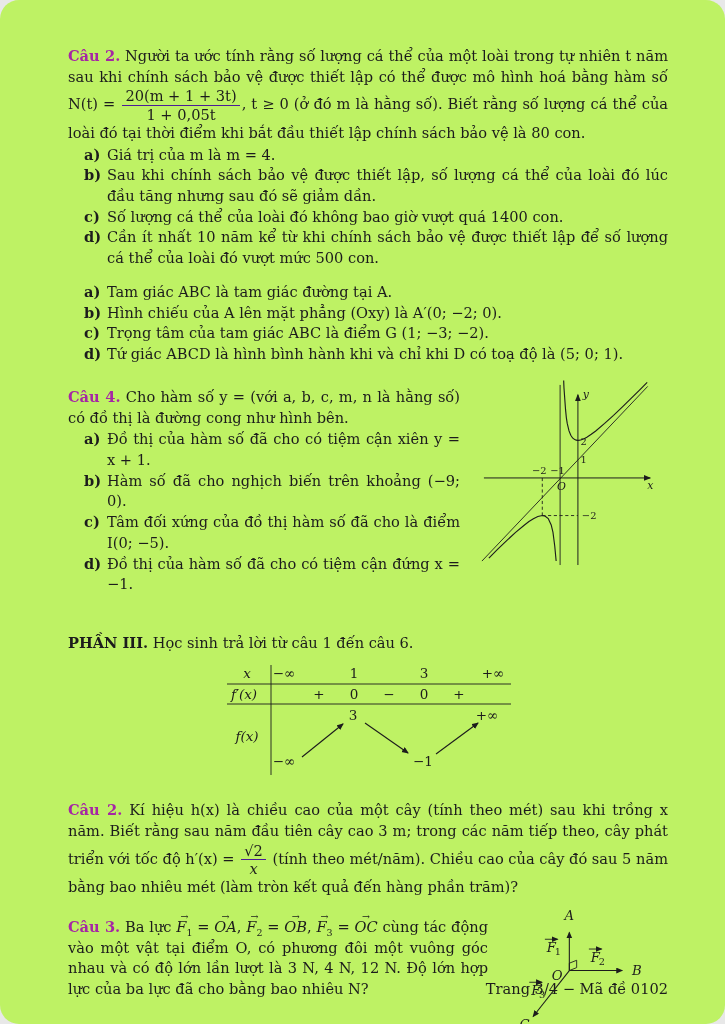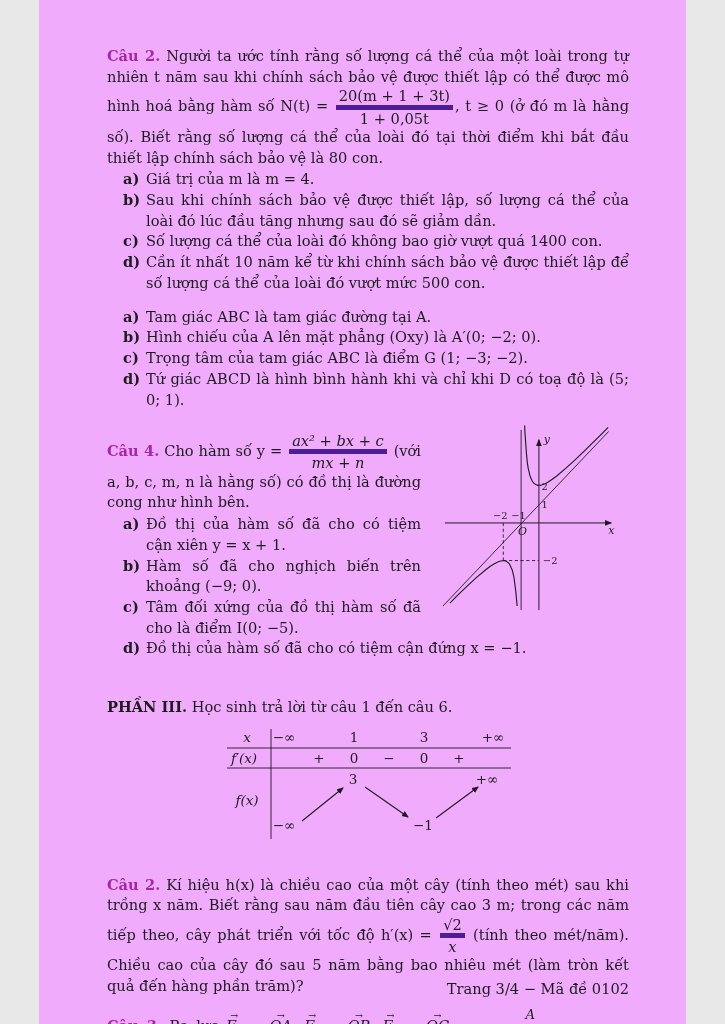--- a/index.html
+++ b/index.html
@@ -1,36 +1,37 @@
 <!DOCTYPE html>
 <html lang="vi"><head>
 <meta charset="utf-8">
 <style>
   html,body{margin:0;padding:0;background:#e8e8e8;}
   .page{
     position:relative;
-    width:647px;height:1024px;
+    width:725px;height:1024px;
     margin:0 auto;
-    background:#f0abfc;
+    background:#bef264;
     font-family:"DejaVu Serif","Liberation Serif",serif;
     font-size:14.6px;line-height:1.42;color:#1c1c1c;
     padding:46px 57px 0 68px;
     box-sizing:border-box;
     overflow:hidden;
+    border-radius:19px;
   }
   .para{margin:0;text-align:justify;}
   .qlabel{color:#a626a4;font-weight:bold;}
   .qsection{margin-top:13px;}
   .qsection.first{margin-top:0;}
   .items{margin:1px 0 0 0;}
   .item{display:flex;align-items:baseline;}
   .ilabel{font-weight:bold;margin-left:16px;min-width:23px;flex:none;}
   .itext{flex:1;text-align:justify;}
   .frac{display:inline-block;vertical-align:middle;text-align:center;line-height:1.18;padding:0 2px;}
-  .frac .num{display:block;border-bottom:5px solid #4c1d95;padding:0 3px;}
+  .frac .num{display:block;border-bottom:1px solid #4c1d95;padding:0 3px;}
   .frac .den{display:block;padding:0 3px;}
   .vec{display:inline-block;text-align:center;line-height:1;vertical-align:baseline;}
   .vec .arrow{display:block;font-size:9.5px;line-height:5px;height:6px;}
   .vec .vbody{font-style:italic;}
   .vec sub,.diagram sub{font-size:9.5px;}
   sub{font-size:10px;}
   .heading{font-weight:bold;clear:both;}
   .graph-wrap{float:right;width:208px;margin:-8px -6px 2px 6px;}
   .diagram-wrap{float:right;width:176px;margin:-14px -4px 0 8px;}
   .table-wrap{width:302px;margin:8px auto 10px auto;}
@@ -121,21 +122,21 @@
         <text x="101" y="112" class="it s11" text-anchor="end">O</text>
         <text x="74" y="96" class="s10" text-anchor="middle">−2</text>
         <text x="92.5" y="96" class="s10" text-anchor="middle">−1</text>
         <text x="115.5" y="85" class="s10">1</text>
         <text x="115.5" y="67" class="s10">2</text>
         <text x="117" y="142" class="s10">−2</text>
       </svg>
     </div>
     <p class="para">
       <b class="qlabel">Câu 4.</b>
-      <span>Cho hàm số y = </span><span class="frac"><span class="num" style="font-style:italic">ax² + bx + c</span><span class="den" style="font-style:italic">mx + n</span></span><span> (với a, b, c, m, n là hằng số) có đồ thị là đường cong như hình bên.</span>
+      <span>Cho hàm số y = </span><span> (với a, b, c, m, n là hằng số) có đồ thị là đường cong như hình bên.</span>
     </p>
     <div class="items">
       <div class="item">
         <span class="ilabel">a)</span>
         <span class="itext">Đồ thị của hàm số đã cho có tiệm cận xiên y = x + 1.</span>
       </div>
       <div class="item">
         <span class="ilabel">b)</span>
         <span class="itext">Hàm số đã cho nghịch biến trên khoảng (−9; 0).</span>
       </div>
@@ -185,21 +186,21 @@
         <text x="67" y="104" class="s13" text-anchor="middle">−∞</text>
         <text x="206" y="104" class="s13" text-anchor="middle">−1</text>
 
         <line x1="85" y1="95" x2="126" y2="62" stroke-width="1.1" marker-end="url(#arrT)"></line>
         <line x1="148" y1="61" x2="191" y2="91" stroke-width="1.1" marker-end="url(#arrT)"></line>
         <line x1="219" y1="92" x2="261" y2="61" stroke-width="1.1" marker-end="url(#arrT)"></line>
       </svg>
     </div>
   </section>
 
-  <section class="qsection" style="margin-top:28px;">
+  <section class="qsection" style="margin-top:18px;">
     <p class="para">
       <b class="qlabel">Câu 2.</b>
       <span>Kí hiệu h(x) là chiều cao của một cây (tính theo mét) sau khi trồng x năm. Biết rằng sau năm đầu tiên cây cao 3 m; trong các năm tiếp theo, cây phát triển với tốc độ h′(x) = </span><span class="frac"><span class="num">√2</span><span class="den" style="font-style:italic">x</span></span><span> (tính theo mét/năm). Chiều cao của cây đó sau 5 năm bằng bao nhiêu mét (làm tròn kết quả đến hàng phần trăm)?</span>
     </p>
   </section>
 
   <section class="qsection q3sec" style="margin-top:16px;">
     <div class="diagram-wrap">
       <svg class="diagram" viewBox="0 0 180 148" width="176" height="145">
         <defs>

